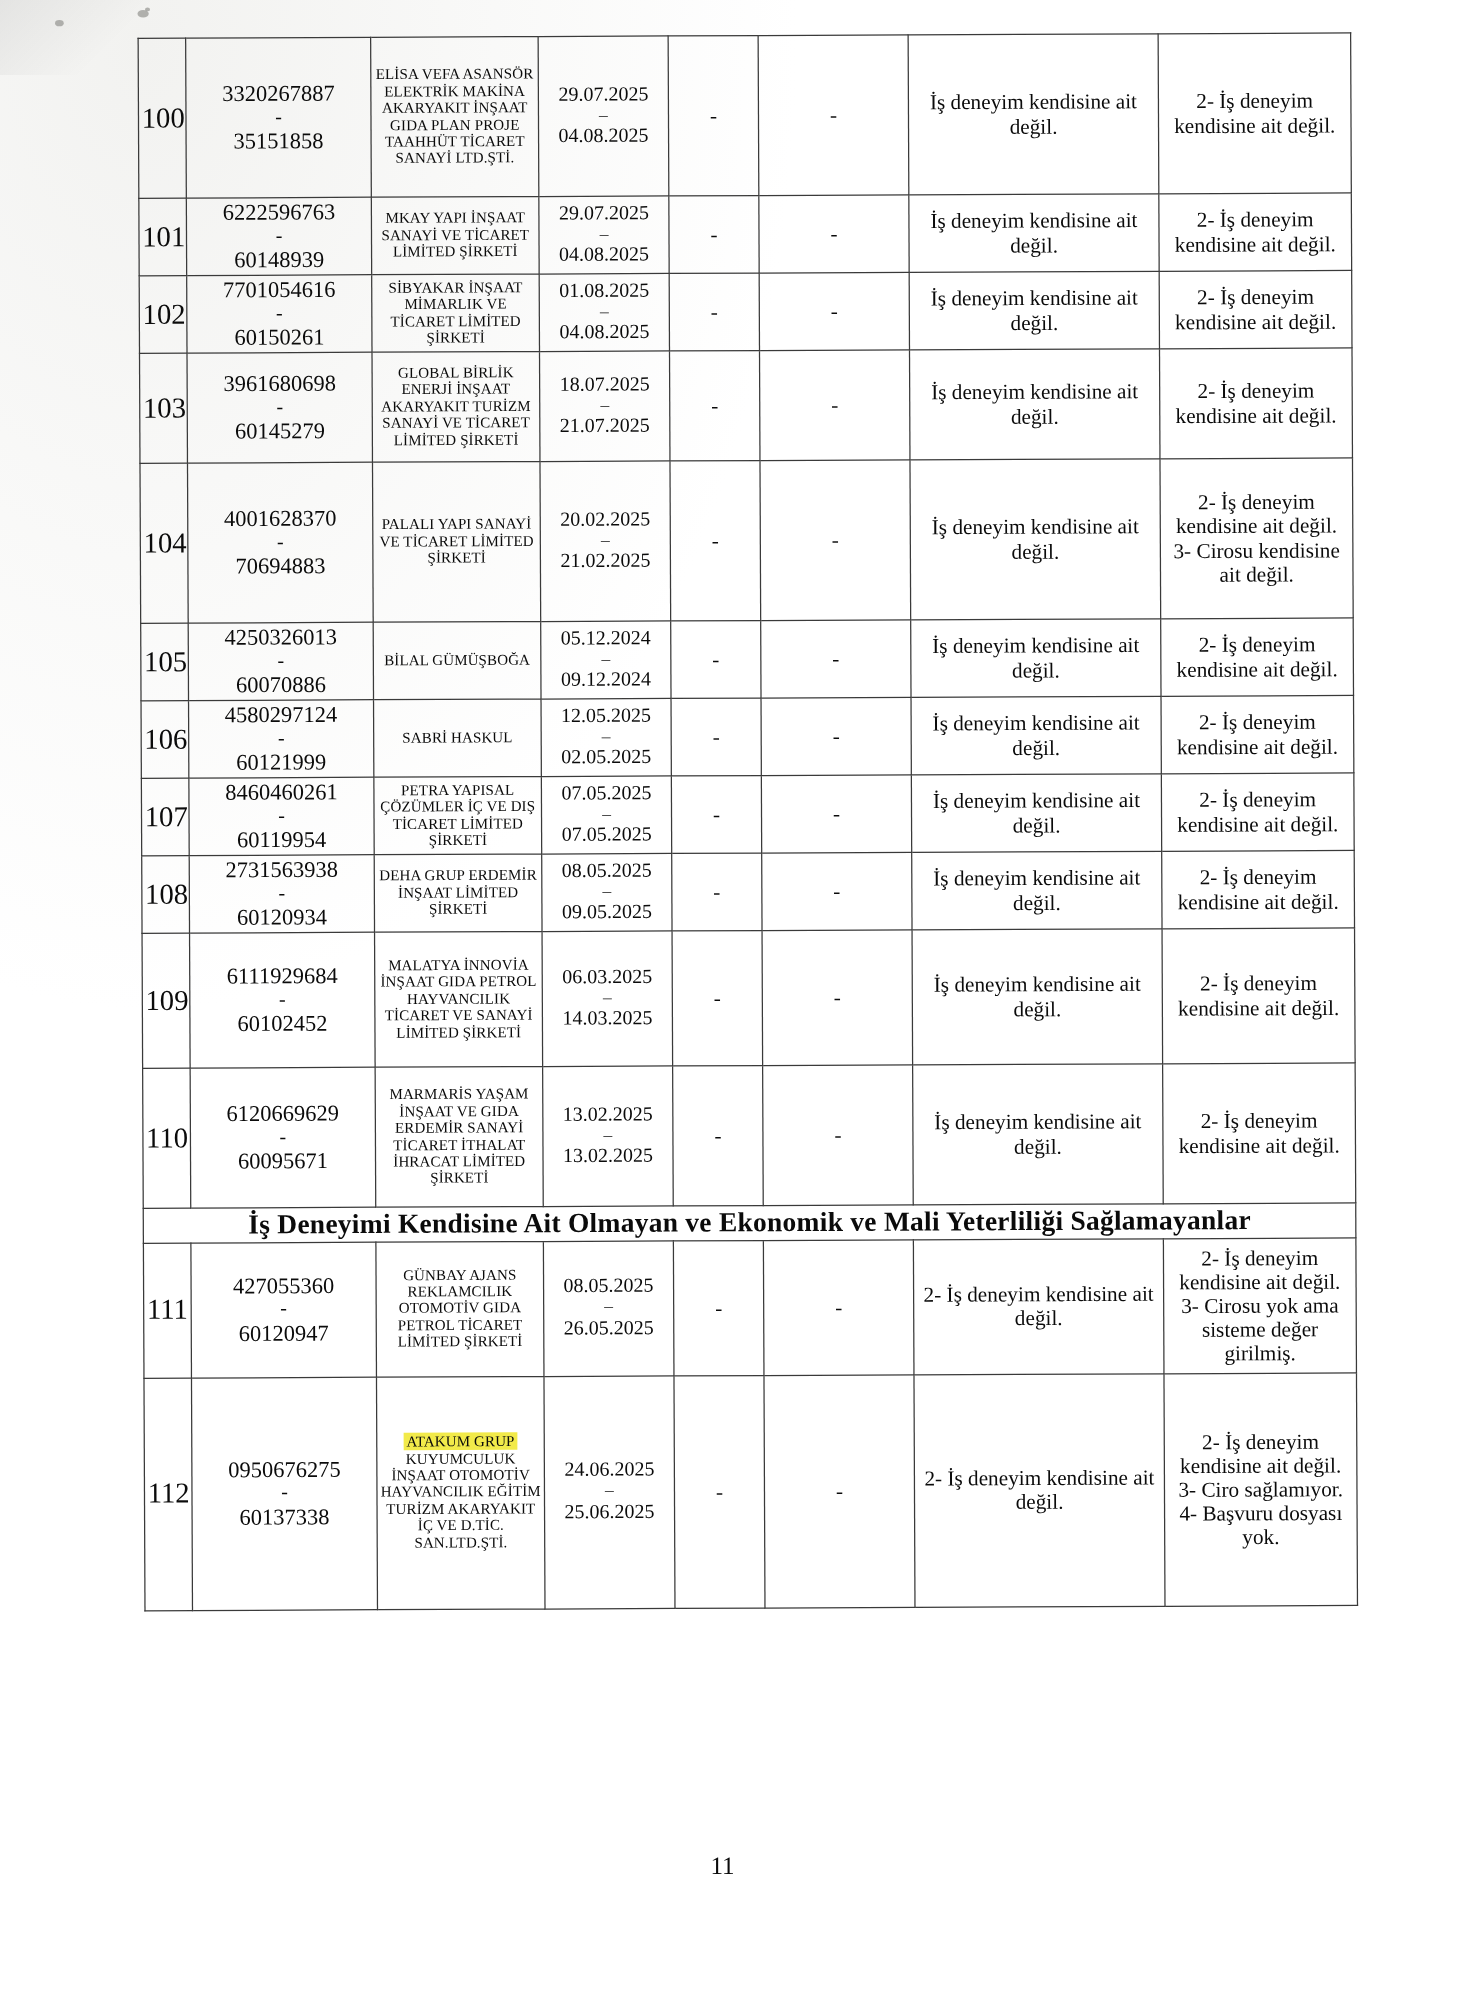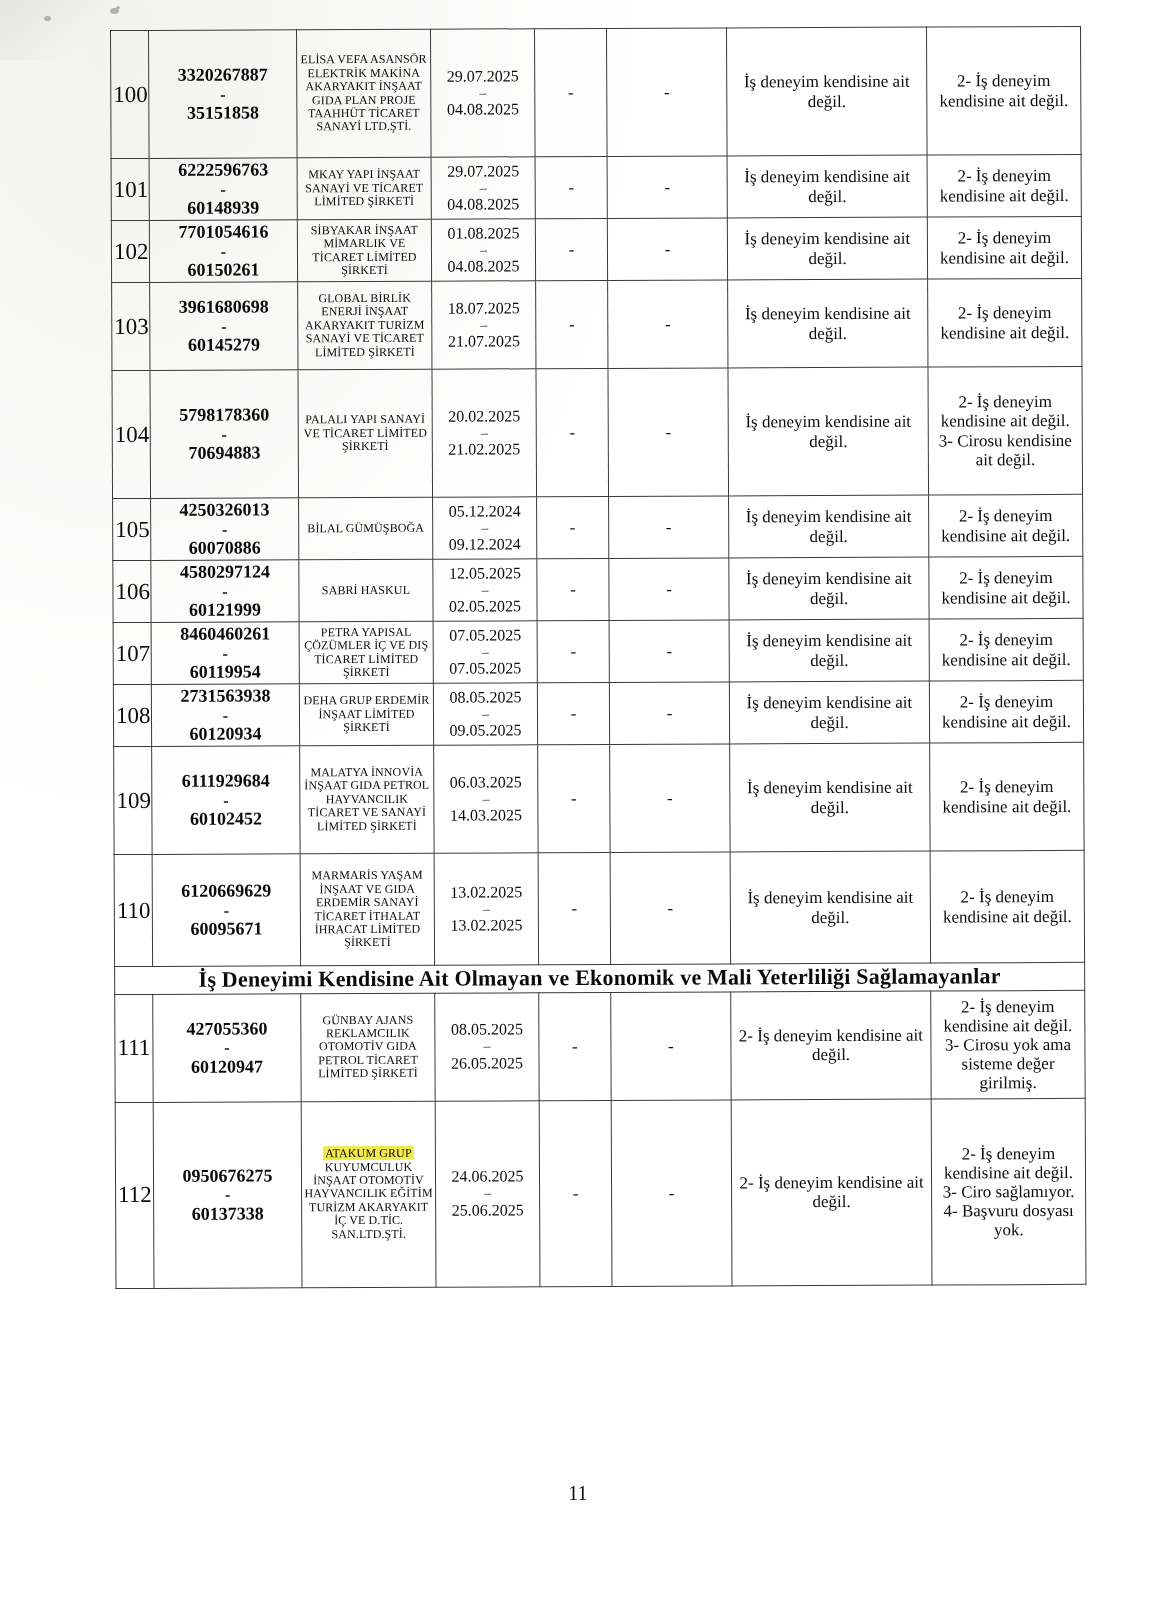--- a/index.html
+++ b/index.html
@@ -67,21 +67,20 @@
   col.c-reason1 { width: 200px; }
   col.c-reason2 { width: 154px; }
 
   .cell-no {
     font-size: 23px;
     font-family: Liberation Serif, serif;
   }
   .cell-id {
     font-size: 18px;
     line-height: 1.25;
-    font-weight: bold;
   }
   .cell-id .dash { display: block; font-size: 16px; }
   .cell-name {
     font-size: 12px;
     letter-spacing: .1px;
     line-height: 1.12;
   }
   .cell-dates {
     font-size: 16px;
     line-height: 1.35;
@@ -194,21 +193,21 @@
             <td class="cell-dates"><span>18.07.2025</span><span class="dash">–</span><span>21.07.2025</span></td>
             <td class="cell-dash">-</td>
             <td class="cell-dash">-</td>
             <td class="cell-reason">İş deneyim kendisine ait değil.</td>
             <td class="cell-reason-2">
               <div>2- İş deneyim kendisine ait değil.</div>
             </td>
           </tr>
           <tr style="height: 128px;">
             <td class="cell-no">104</td>
-            <td class="cell-id"><span>5798178360</span><span class="dash">-</span><span>70694883</span></td>
+            <td class="cell-id"><span>4001628370</span><span class="dash">-</span><span>70694883</span></td>
             <td class="cell-name"><span>PALALI YAPI SANAYİ VE TİCARET LİMİTED ŞİRKETİ</span></td>
             <td class="cell-dates"><span>20.02.2025</span><span class="dash">–</span><span>21.02.2025</span></td>
             <td class="cell-dash">-</td>
             <td class="cell-dash">-</td>
             <td class="cell-reason">İş deneyim kendisine ait değil.</td>
             <td class="cell-reason-2">
               <div>2- İş deneyim kendisine ait değil.</div>
               <div>3- Cirosu kendisine ait değil.</div>
             </td>
           </tr>

